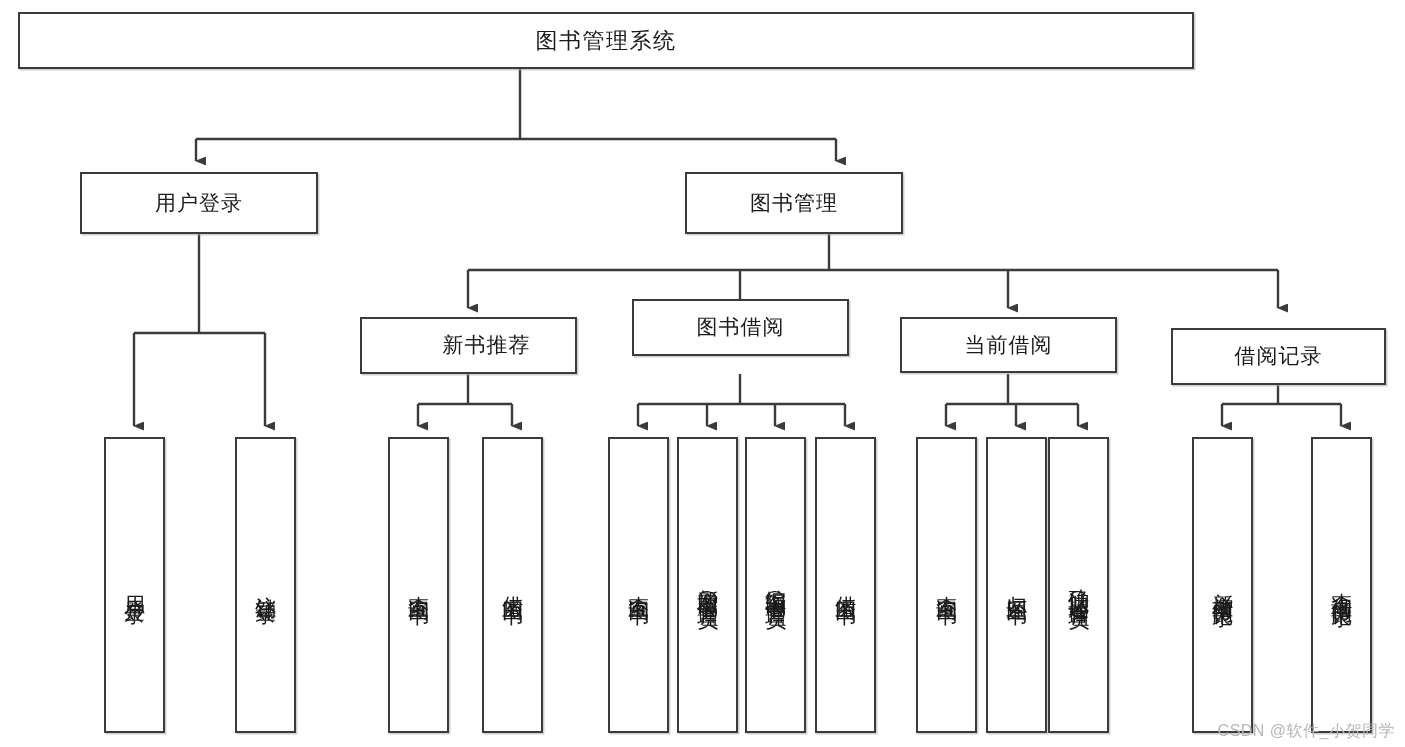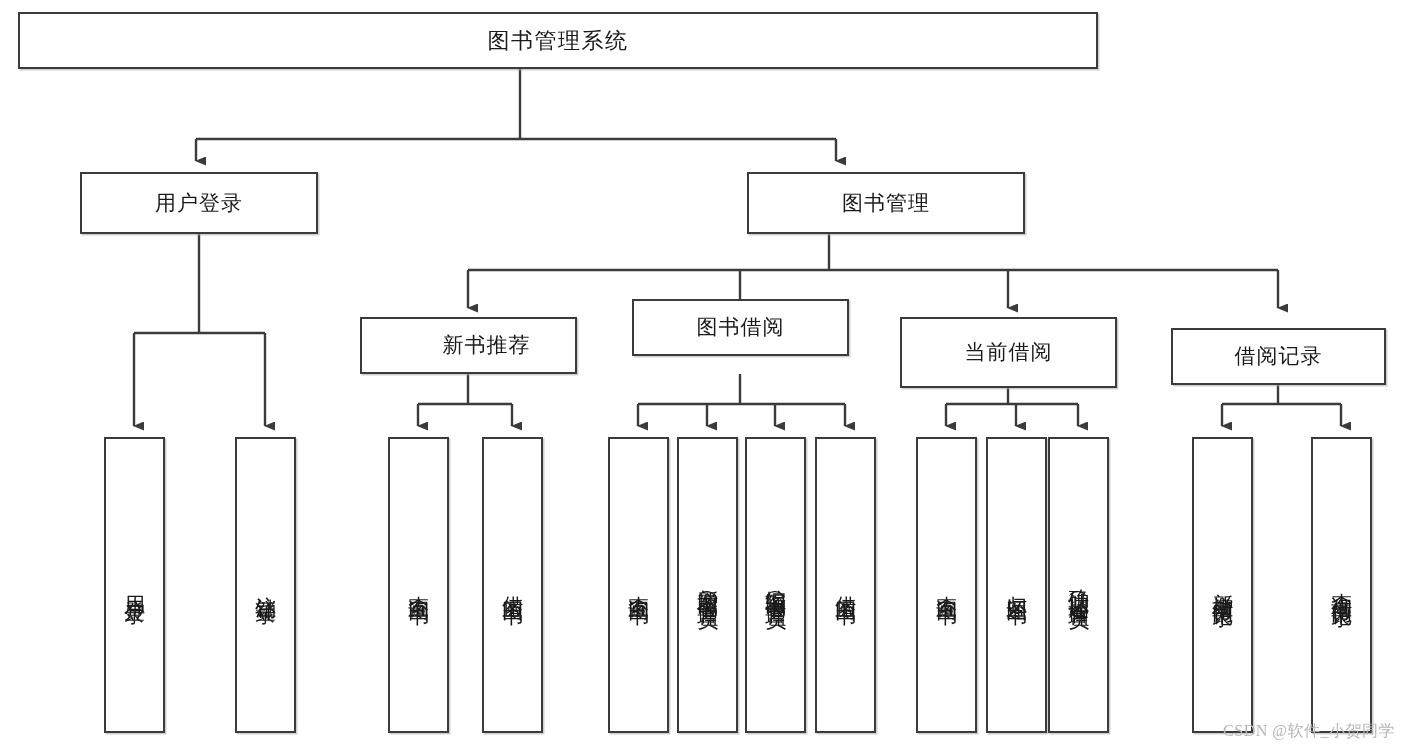--- a/index.html
+++ b/index.html
@@ -66,21 +66,20 @@
     max-height: 272px;
   }
   .watermark {
     position: absolute;
     right: 10px;
     bottom: 5px;
     font-size: 16px;
     color: #b6b6b6;
     letter-spacing: 0.5px;
     white-space: nowrap;
-    font-family: Liberation Serif, serif;
   }
 </style>
 </head>
 <body>
 
 <div id="canvas">
 
   <svg class="connectors" viewBox="0 0 1405 747">
     <defs>
       <marker id="arrow" markerWidth="9" markerHeight="11" refX="4.5" refY="10" orient="auto" markerUnits="userSpaceOnUse">
@@ -124,38 +123,38 @@
       <path d="M1016,404 L1016,426" marker-end="url(#arrow)"></path>
       <path d="M1078,404 L1078,426" marker-end="url(#arrow)"></path>
 
       <path d="M1278,374 L1278,404"></path>
       <path d="M1222,404 L1341,404"></path>
       <path d="M1222,404 L1222,426" marker-end="url(#arrow)"></path>
       <path d="M1341,404 L1341,426" marker-end="url(#arrow)"></path>
     </g>
   </svg>
 
-  <div class="node root h" style="left:18px; top:12px; width:1080px; height:57px;">
+  <div class="node root h" style="left:18px; top:12px; width:1176px; height:57px;">
     <span class="label">图书管理系统</span>
   </div>
 
   <div class="node h" style="left:80px; top:172px; width:238px; height:62px;">
     <span class="label">用户登录</span>
   </div>
-  <div class="node h" style="left:747px; top:172px; width:278px; height:62px;">
+  <div class="node h" style="left:685px; top:172px; width:218px; height:62px;">
     <span class="label">图书管理</span>
   </div>
 
   <div class="node h" style="left:360px; top:317px; width:217px; height:57px;padding-left:36px;">
     <span class="label">新书推荐</span>
   </div>
   <div class="node h" style="left:632px; top:299px; width:217px; height:57px;">
     <span class="label">图书借阅</span>
   </div>
-  <div class="node h" style="left:900px; top:317px; width:217px; height:71px;">
+  <div class="node h" style="left:900px; top:317px; width:217px; height:56px;">
     <span class="label">当前借阅</span>
   </div>
   <div class="node h" style="left:1171px; top:328px; width:215px; height:57px;">
     <span class="label">借阅记录</span>
   </div>
 
   <div class="node v" style="left:104px; top:437px; width:61px; height:296px;">
     <span class="label">用户登录</span>
   </div>
   <div class="node v" style="left:235px; top:437px; width:61px; height:296px;">

